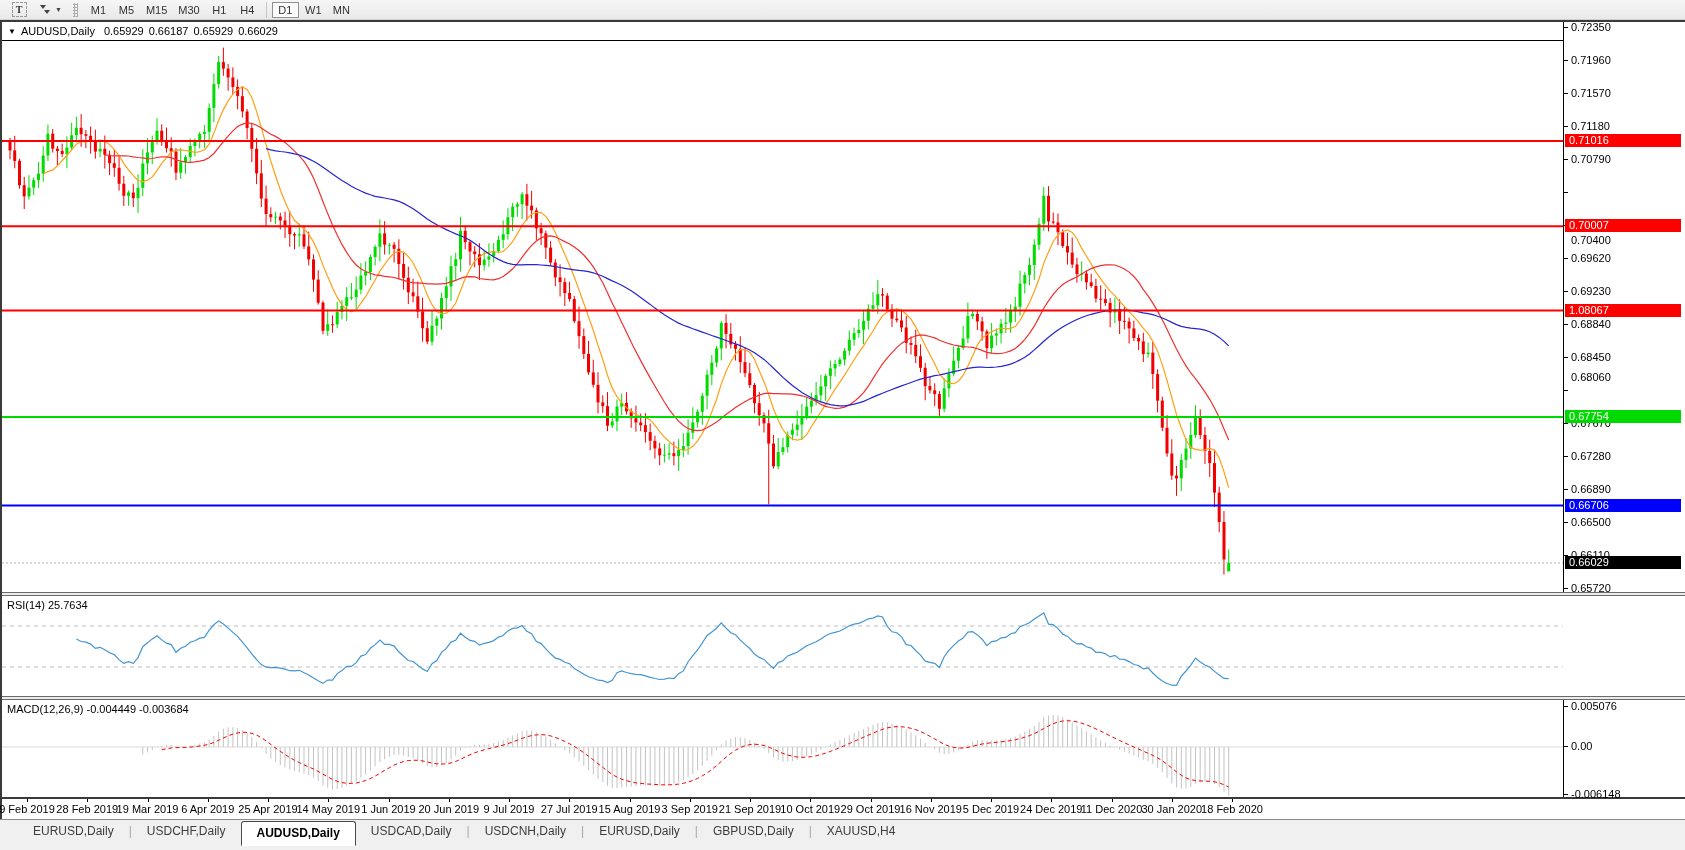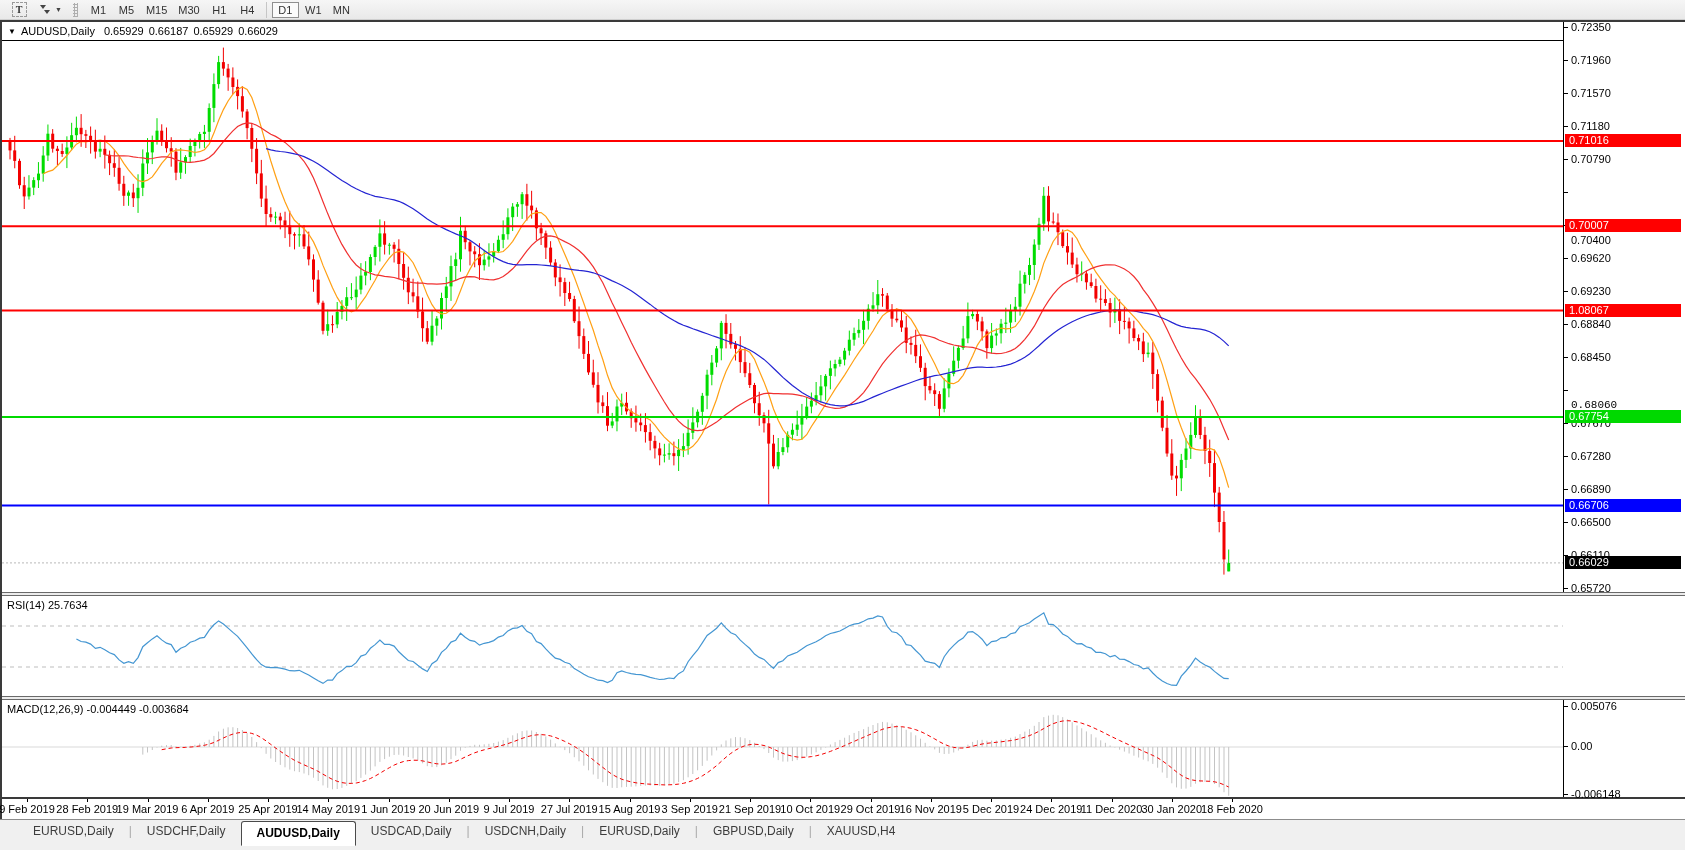--- a/index.html
+++ b/index.html
@@ -642,21 +642,21 @@
           <div class="tick-label" style="top: 197.011px;">0.70010</div>
           <div class="tick-dash" style="top: 236.013px;"></div>
           <div class="tick-label" style="top: 230.013px;">0.69620</div>
           <div class="tick-dash" style="top: 269.014px;"></div>
           <div class="tick-label" style="top: 263.014px;">0.69230</div>
           <div class="tick-dash" style="top: 302.016px;"></div>
           <div class="tick-label" style="top: 296.016px;">0.68840</div>
           <div class="tick-dash" style="top: 335.018px;"></div>
           <div class="tick-label" style="top: 329.018px;">0.68450</div>
           <div class="tick-dash" style="top: 368.02px;"></div>
-          <div class="tick-label" style="top: 377px; font-family: Liberation Mono, monospace;">0.68060</div>
+          <div class="tick-label" style="top: 349px;">0.68060</div>
           <div class="tick-dash" style="top: 401.022px;"></div>
           <div class="tick-label" style="top: 395.022px;">0.67670</div>
           <div class="tick-dash" style="top: 434.023px;"></div>
           <div class="tick-label" style="top: 428.023px;">0.67280</div>
           <div class="tick-dash" style="top: 467.025px;"></div>
           <div class="tick-label" style="top: 461.025px;">0.66890</div>
           <div class="tick-dash" style="top: 500.027px;"></div>
           <div class="tick-label" style="top: 494.027px;">0.66500</div>
           <div class="tick-dash" style="top: 533.029px;"></div>
           <div class="tick-label" style="top: 527.029px;">0.66110</div>

